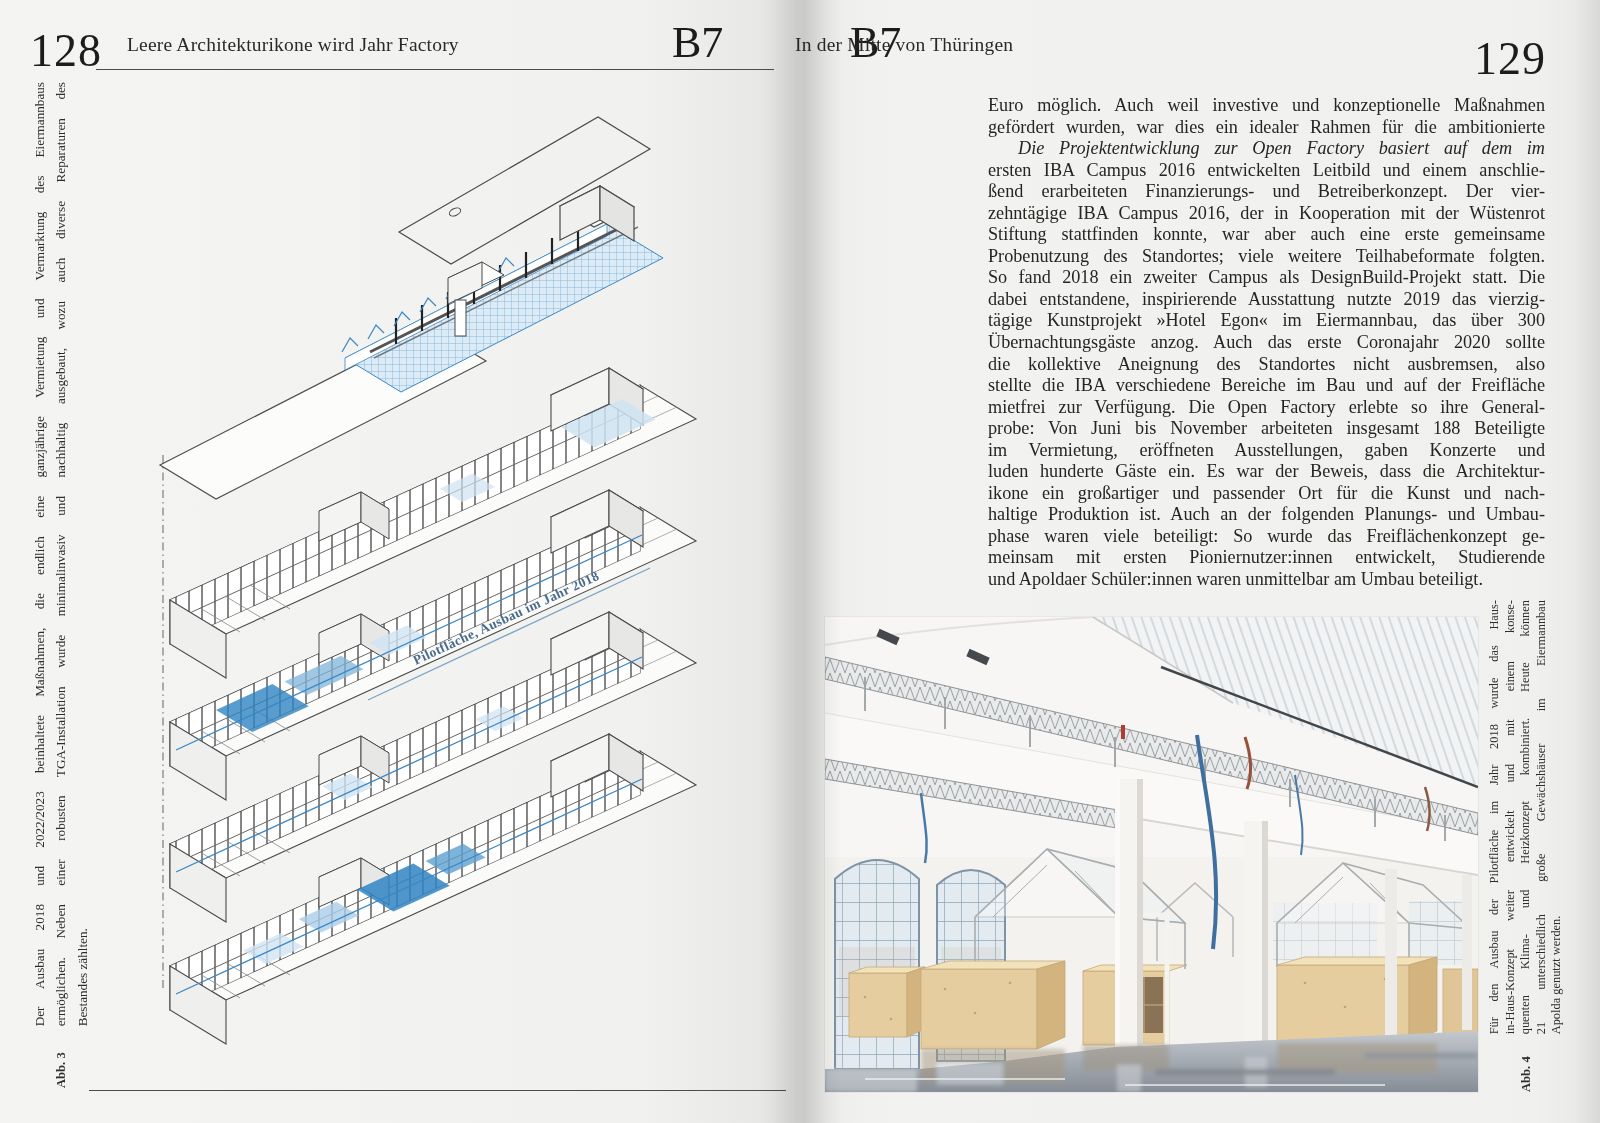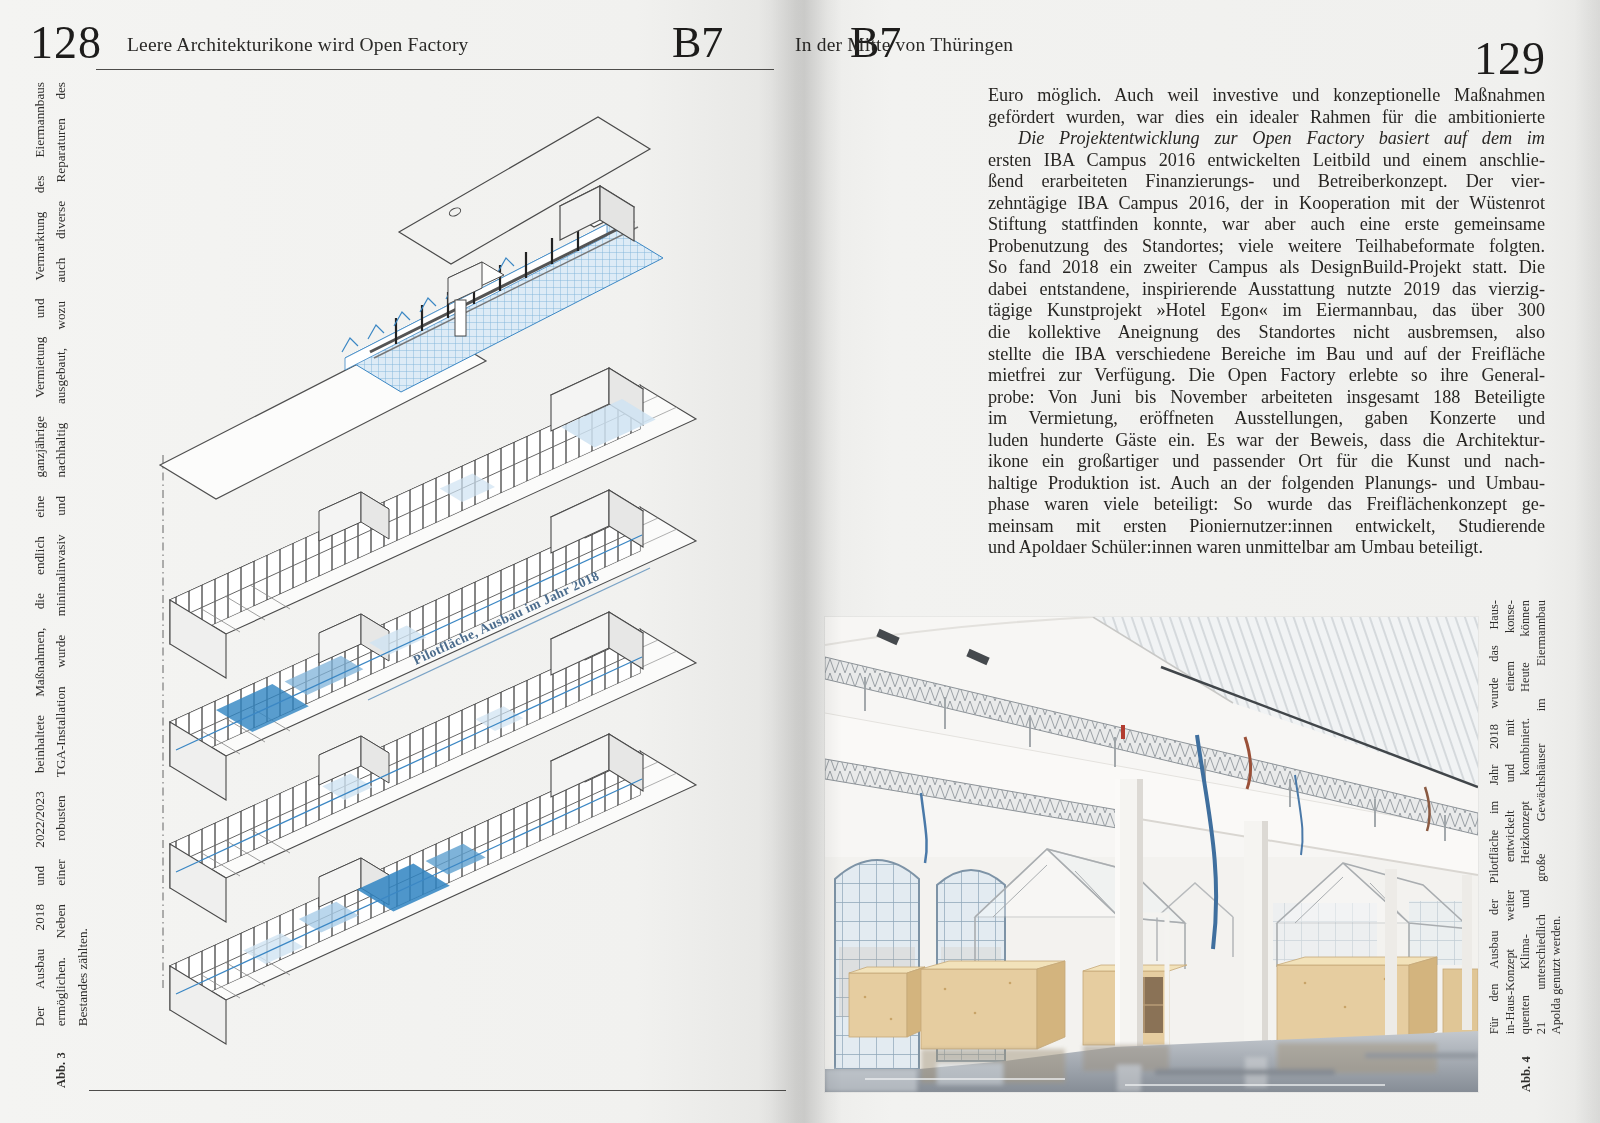--- a/index.html
+++ b/index.html
@@ -11,21 +11,21 @@
   .gutter-shadow{position:absolute;left:758px;top:0;width:84px;height:1123px;pointer-events:none;
        background:linear-gradient(to right,rgba(0,0,0,0) 0%,rgba(0,0,0,.07) 45%,rgba(0,0,0,.10) 55%,rgba(0,0,0,0) 100%);}
   .edge-shadow{position:absolute;right:0;top:0;width:26px;height:1123px;pointer-events:none;
        background:linear-gradient(to left,rgba(0,0,0,.06),rgba(0,0,0,0));}
 
   .pagenum{position:absolute;font-size:46px;line-height:1;color:#1d1c1b;letter-spacing:1px;}
   .runhead{position:absolute;font-size:19.5px;color:#2a2927;letter-spacing:.2px;}
   .seccode{position:absolute;font-size:44px;line-height:1;color:#1d1c1b;}
   .rule{position:absolute;height:0;border-top:1.4px solid #4d4c4a;}
 
-  .bodycol{position:absolute;left:988px;top:85px;width:557px;
+  .bodycol{position:absolute;left:988px;top:95px;width:557px;
            font-size:18.2px;line-height:21.55px;color:#272522;}
   .tl{text-align:justify;text-align-last:justify;}
   .tl.rag{text-align-last:left;}
   .tl.ind{text-indent:30px;font-style:italic;}
 
   .vcap{position:absolute;transform-origin:0 0;display:flex;align-items:center;color:#2e2d2b;}
   .vcap .cap-label{font-size:12.6px;white-space:nowrap;font-weight:bold;color:#2e2d2b;}
   .vcap .cap-lines{flex:1;}
   #cap-left{left:26px;top:82px;width:1006px;height:70px;gap:26px;
             transform:rotate(-90deg) translateX(-1006px);}
@@ -36,22 +36,22 @@
 
   #diagram{position:absolute;left:88px;top:80px;width:700px;height:1014px;}
   #photo{position:absolute;left:825px;top:617px;width:653px;height:475px;box-shadow:0 0 0 1px rgba(0,0,0,.04);}
   svg text.anno{font-family:"Liberation Serif",serif;font-size:13.5px;font-weight:bold;
                 fill:#4a6b8c;letter-spacing:.4px;}
 </style>
 </head>
 <body>
 
 <div class="page page-left">
-  <div class="pagenum" style="left:30px;top:20px;">128</div>
-  <div class="runhead" style="left:127px;top:34px;">Leere Architekturikone wird Open Factory</div>
+  <div class="pagenum" style="left:30px;top:28px;">128</div>
+  <div class="runhead" style="left:127px;top:34px;">Leere Architekturikone wird Jahr Factory</div>
   <div class="seccode" style="left:672px;top:21px;">B7</div>
   <div class="rule" style="left:96px;top:69px;width:678px;"></div>
   <div class="rule" style="left:89px;top:1090px;width:697px;"></div>
 
   <div class="vcap" id="cap-left">
     <span class="cap-label">Abb. 3</span>
     <div class="cap-lines">
         <div class="tl">Der Ausbau 2018 und 2022/2023 beinhaltete Maßnahmen, die endlich eine ganzjährige Vermietung und Vermarktung des Eiermannbaus</div>
         <div class="tl">ermöglichen. Neben einer robusten TGA-Installation wurde minimalinvasiv und nachhaltig ausgebaut, wozu auch diverse Reparaturen des</div>
         <div class="tl rag">Bestandes zählten.</div>
@@ -179,20 +179,21 @@
     <div class="tl">gefördert wurden, war dies ein idealer Rahmen für die ambitionierte</div>
     <div class="tl ind">Die Projektentwicklung zur Open Factory basiert auf dem im</div>
     <div class="tl">ersten IBA Campus 2016 entwickelten Leitbild und einem anschlie-</div>
     <div class="tl">ßend erarbeiteten Finanzierungs- und Betreiberkonzept. Der vier-</div>
     <div class="tl">zehntägige IBA Campus 2016, der in Kooperation mit der Wüstenrot</div>
     <div class="tl">Stiftung stattfinden konnte, war aber auch eine erste gemeinsame</div>
     <div class="tl">Probenutzung des Standortes; viele weitere Teilhabeformate folgten.</div>
     <div class="tl">So fand 2018 ein zweiter Campus als DesignBuild-Projekt statt. Die</div>
     <div class="tl">dabei entstandene, inspirierende Ausstattung nutzte 2019 das vierzig-</div>
     <div class="tl">tägige Kunstprojekt »Hotel Egon« im Eiermannbau, das über 300</div>
+    <div class="tl">Übernachtungsgäste anzog. Auch das erste Coronajahr 2020 sollte</div>
     <div class="tl">die kollektive Aneignung des Standortes nicht ausbremsen, also</div>
     <div class="tl">stellte die IBA verschiedene Bereiche im Bau und auf der Freifläche</div>
     <div class="tl">mietfrei zur Verfügung. Die Open Factory erlebte so ihre General-</div>
     <div class="tl">probe: Von Juni bis November arbeiteten insgesamt 188 Beteiligte</div>
     <div class="tl">im Vermietung, eröffneten Ausstellungen, gaben Konzerte und</div>
     <div class="tl">luden hunderte Gäste ein. Es war der Beweis, dass die Architektur-</div>
     <div class="tl">ikone ein großartiger und passender Ort für die Kunst und nach-</div>
     <div class="tl">haltige Produktion ist. Auch an der folgenden Planungs- und Umbau-</div>
     <div class="tl">phase waren viele beteiligt: So wurde das Freiflächenkonzept ge-</div>
     <div class="tl">meinsam mit ersten Pioniernutzer:innen entwickelt, Studierende</div>

